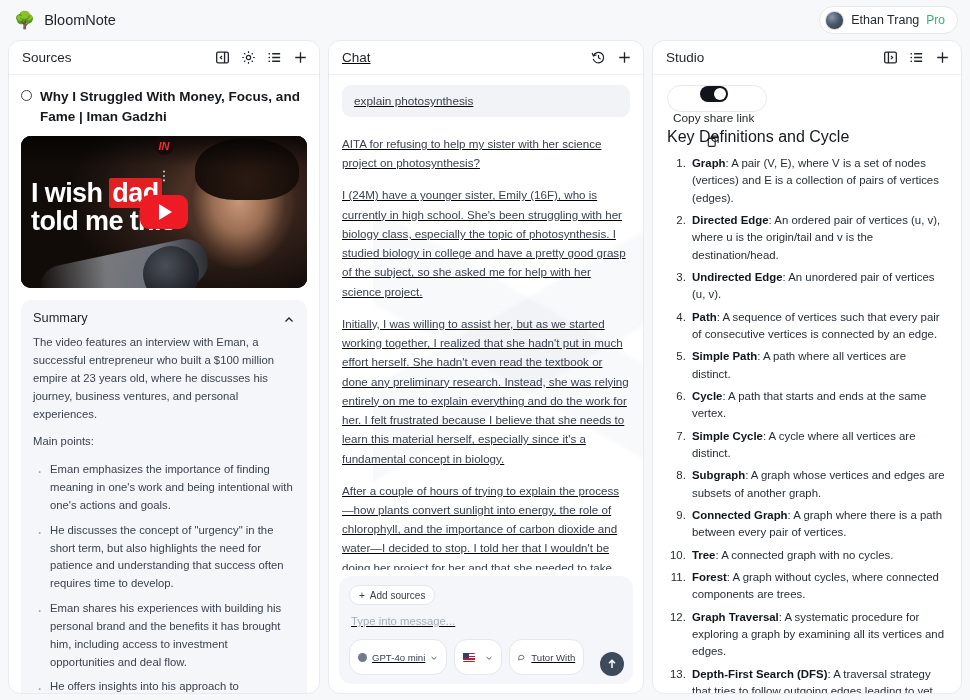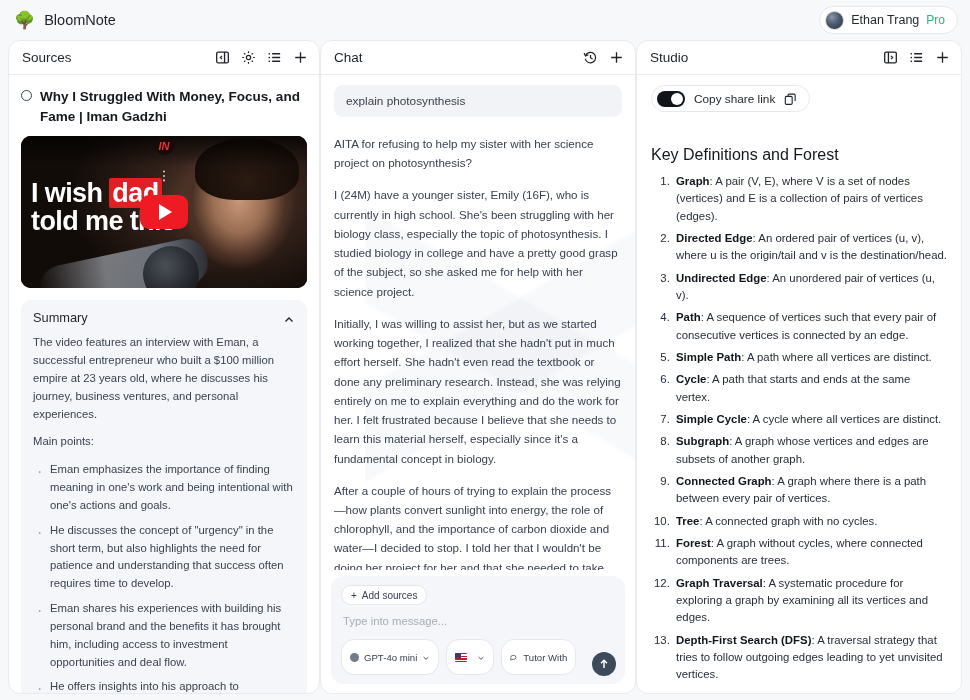--- a/index.html
+++ b/index.html
@@ -28,28 +28,28 @@
     width: 19px; height: 19px; border-radius: 50%;
     background: radial-gradient(circle at 35% 30%, #8b97a8 0%, #4c5a6e 45%, #2b3442 100%);
     border: 1px solid #ced4dc; flex: 0 0 auto;
   }
   .user-name { font-size: 12.5px; color: #24292f; }
   .user-plan { font-size: 12px; color: #2eb872; font-weight: 400; }
 
   
   .panels {
     position: absolute; top: 40px; left: 8px; right: 8px; bottom: 6px;
-    display: flex; gap: 0;
+    display: flex; gap: 8px;
   }
   .panel {
     background: #ffffff; border: 1px solid #e9ebee; border-radius: 12px;
     display: flex; flex-direction: column; overflow: hidden; position: relative;
   }
   .panel-sources { width: 312px; flex: 0 0 312px; }
-  .panel-chat    { width: 316px; flex: 0 0 316px; }
+  .panel-chat    { width: 316px; flex: 0 0 316px; text-decoration: underline; }
   .panel-studio  { flex: 1 1 auto; }
 
   .panel-head {
     height: 34px; display: flex; align-items: center; justify-content: space-between;
     padding: 0 11px 0 13px; border-bottom: 1px solid #eceef1; flex: 0 0 34px;
   }
   .panel-title { font-size: 13.5px; color: #1f2328; }
   .head-icons { display: flex; align-items: center; gap: 11px; }
   .ico { width: 15px; height: 15px; display: block; color: #1f2328; cursor: pointer; }
   .ico svg { display: block; width: 100%; height: 100%; }
@@ -199,21 +199,21 @@
     border-radius: 50%; background: #3d4a5c; display: flex;
     align-items: center; justify-content: center; color: #fff;
   }
   .send-btn svg { width: 12px; height: 12px; }
 
   
   .studio-body { flex: 1 1 auto; overflow: hidden; padding: 10px 14px 0 14px; }
   .share-toggle {
     display: inline-flex; align-items: center; gap: 9px; background: #ffffff;
     border: 1px solid #e6e8eb; border-radius: 16px; height: 27px;
-    padding: 0 12px 0 5px; margin-bottom: 32px;
+    padding: 0 12px 0 5px; margin-bottom: 14px; flex-direction: column;
   }
   .switch {
     width: 28px; height: 16px; border-radius: 9px; background: #11151b;
     position: relative; flex: 0 0 auto;
   }
   .switch:after {
     content: ""; position: absolute; right: 2px; top: 2px; width: 12px; height: 12px;
     border-radius: 50%; background: #fff;
   }
   .share-label { font-size: 11.8px; color: #1f2328; }
@@ -440,21 +440,21 @@
           <span class="switch"></span>
           <span class="share-label">Copy share link</span>
           <span class="copy-ico">
             <svg viewBox="0 0 14 14" fill="none" stroke="currentColor" stroke-width="1.2">
               <rect x="1.4" y="3.6" width="7.4" height="8.6" rx="1.2"></rect>
               <path d="M4.4 3.6 V2.4 a1.2 1.2 0 0 1 1.2-1.2 h5.2 a1.2 1.2 0 0 1 1.2 1.2 v6.2"></path>
             </svg>
           </span>
         </div>
 
-        <div class="studio-h">Key Definitions and Forest</div>
+        <div class="studio-h">Key Definitions and Cycle</div>
 
         <ol class="defs">
           <li><b>Graph</b><span>: A pair (V, E), where V is a set of nodes (vertices) and E is a collection of pairs of vertices (edges).</span></li>
           <li><b>Directed Edge</b><span>: An ordered pair of vertices (u, v), where u is the origin/tail and v is the destination/head.</span></li>
           <li><b>Undirected Edge</b><span>: An unordered pair of vertices (u, v).</span></li>
           <li><b>Path</b><span>: A sequence of vertices such that every pair of consecutive vertices is connected by an edge.</span></li>
           <li><b>Simple Path</b><span>: A path where all vertices are distinct.</span></li>
           <li><b>Cycle</b><span>: A path that starts and ends at the same vertex.</span></li>
           <li><b>Simple Cycle</b><span>: A cycle where all vertices are distinct.</span></li>
           <li><b>Subgraph</b><span>: A graph whose vertices and edges are subsets of another graph.</span></li>

